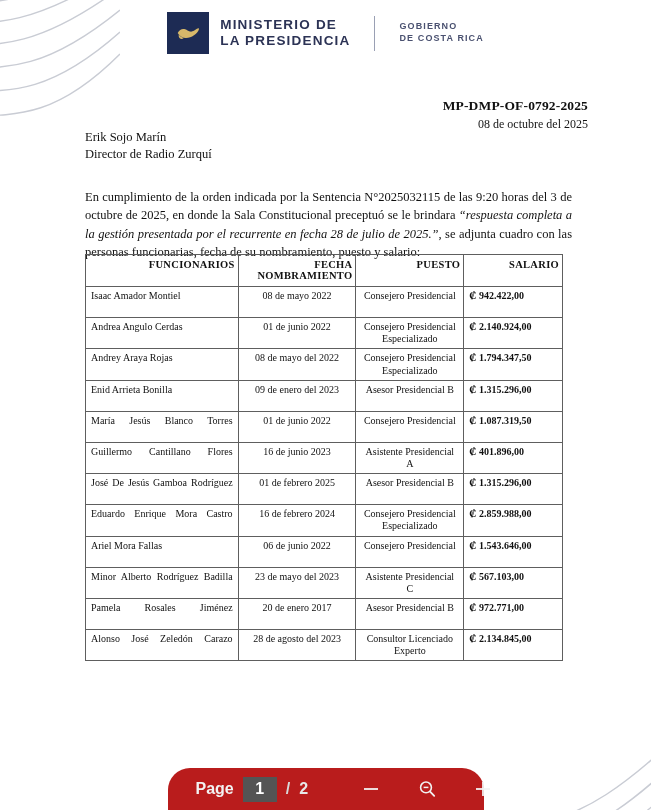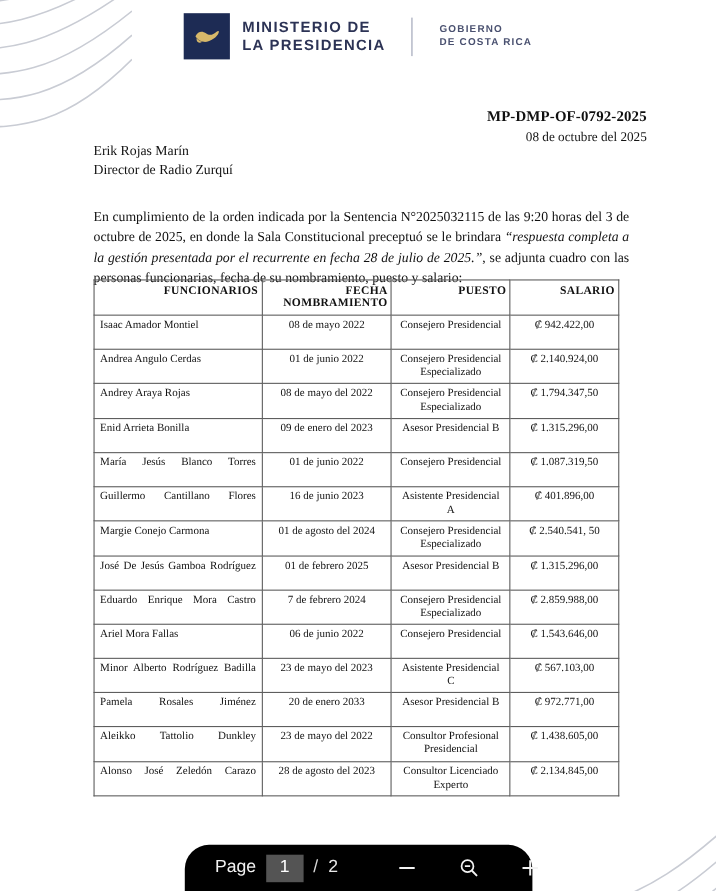--- a/index.html
+++ b/index.html
@@ -127,33 +127,34 @@
   td.name {
     text-align:justify;
     text-align-last:justify;
     height:31px;
     padding-left:6px;
     padding-right:6px;
   }
   td.name.single { text-align-last:left; }
   td.date { text-align:center; }
   td.post { text-align:center; line-height:1.22;margin-top:39px; }
-  td.sal  { text-align:center; }
+  td.sal  { text-align:left;font-weight:bold; }
 
   
   .toolbar {
     position:absolute;
     left:50%; transform:translateX(-50%);
     bottom:0;
     width:316px; height:42px;
-    background:#000000;
+    background:#b91c1c;
     border-radius:22px 22px 0 0;
     display:flex; align-items:center;
     color:#f2f2f2;
     font-family:"Liberation Sans", sans-serif;
+    font-weight:bold;
   }
   .tb-left {
     display:flex; align-items:center; gap:9px;
     padding-left:28px;
     font-size:16px;
   }
   .page-num-box {
     background:#545454;
     min-width:34px; height:25px;
     display:flex; align-items:center; justify-content:center;
@@ -221,21 +222,21 @@
 DE COSTA RICA</div>
     </div>
   </div>
 
   <div class="doc-ref">
     <div class="code">MP-DMP-OF-0792-2025</div>
     <div class="date">08 de octubre del 2025</div>
   </div>
 
   <div class="addressee">
-    <div>Erik Rojas Marín</div>
+    <div>Erik Sojo Marín</div>
     <div>Director de Radio Zurquí</div>
   </div>
 
   <p class="body-par"><span>En cumplimiento de la orden indicada por la Sentencia N°2025032115 de las 9:20 horas del 3 de octubre de 2025, en donde la Sala Constitucional preceptuó se le brindara </span><i>“respuesta completa a la gestión presentada por el recurrente en fecha 28 de julio de 2025.”</i><span>, se adjunta cuadro con las personas funcionarias, fecha de su nombramiento, puesto y salario:</span></p>
 
   <div class="tbl-wrap">
     <table class="data">
       <colgroup>
         <col class="c-name">
           <col class="c-date">
@@ -281,60 +282,48 @@
             <td class="post">Consejero Presidencial</td>
             <td class="sal">₡ 1.087.319,50</td>
           </tr>
           <tr>
             <td class="name">Guillermo Cantillano Flores</td>
             <td class="date">16 de junio 2023</td>
             <td class="post">Asistente Presidencial A</td>
             <td class="sal">₡ 401.896,00</td>
           </tr>
           <tr>
-            <td class="name single">Margie Conejo Carmona</td>
-            <td class="date">01 de agosto del 2024</td>
-            <td class="post">Consejero Presidencial Especializado</td>
-            <td class="sal">₡ 2.540.541, 50</td>
-          </tr>
-          <tr>
             <td class="name">José De Jesús Gamboa Rodríguez</td>
             <td class="date">01 de febrero 2025</td>
             <td class="post">Asesor Presidencial B</td>
             <td class="sal">₡ 1.315.296,00</td>
           </tr>
           <tr>
             <td class="name">Eduardo Enrique Mora Castro</td>
-            <td class="date">7 de febrero 2024</td>
+            <td class="date">16 de febrero 2024</td>
             <td class="post">Consejero Presidencial Especializado</td>
             <td class="sal">₡ 2.859.988,00</td>
           </tr>
           <tr>
             <td class="name single">Ariel Mora Fallas</td>
             <td class="date">06 de junio 2022</td>
             <td class="post">Consejero Presidencial</td>
             <td class="sal">₡ 1.543.646,00</td>
           </tr>
           <tr>
             <td class="name">Minor Alberto Rodríguez Badilla</td>
             <td class="date">23 de mayo del 2023</td>
             <td class="post">Asistente Presidencial C</td>
             <td class="sal">₡ 567.103,00</td>
           </tr>
           <tr>
             <td class="name">Pamela Rosales Jiménez</td>
-            <td class="date">20 de enero 2033</td>
+            <td class="date">20 de enero 2017</td>
             <td class="post">Asesor Presidencial B</td>
             <td class="sal">₡ 972.771,00</td>
-          </tr>
-          <tr>
-            <td class="name">Aleikko Tattolio Dunkley</td>
-            <td class="date">23 de mayo del 2022</td>
-            <td class="post">Consultor Profesional Presidencial</td>
-            <td class="sal">₡ 1.438.605,00</td>
           </tr>
           <tr>
             <td class="name">Alonso José Zeledón Carazo</td>
             <td class="date">28 de agosto del 2023</td>
             <td class="post">Consultor Licenciado Experto</td>
             <td class="sal">₡ 2.134.845,00</td>
           </tr>
         </tbody>
     </table>
   </div>

